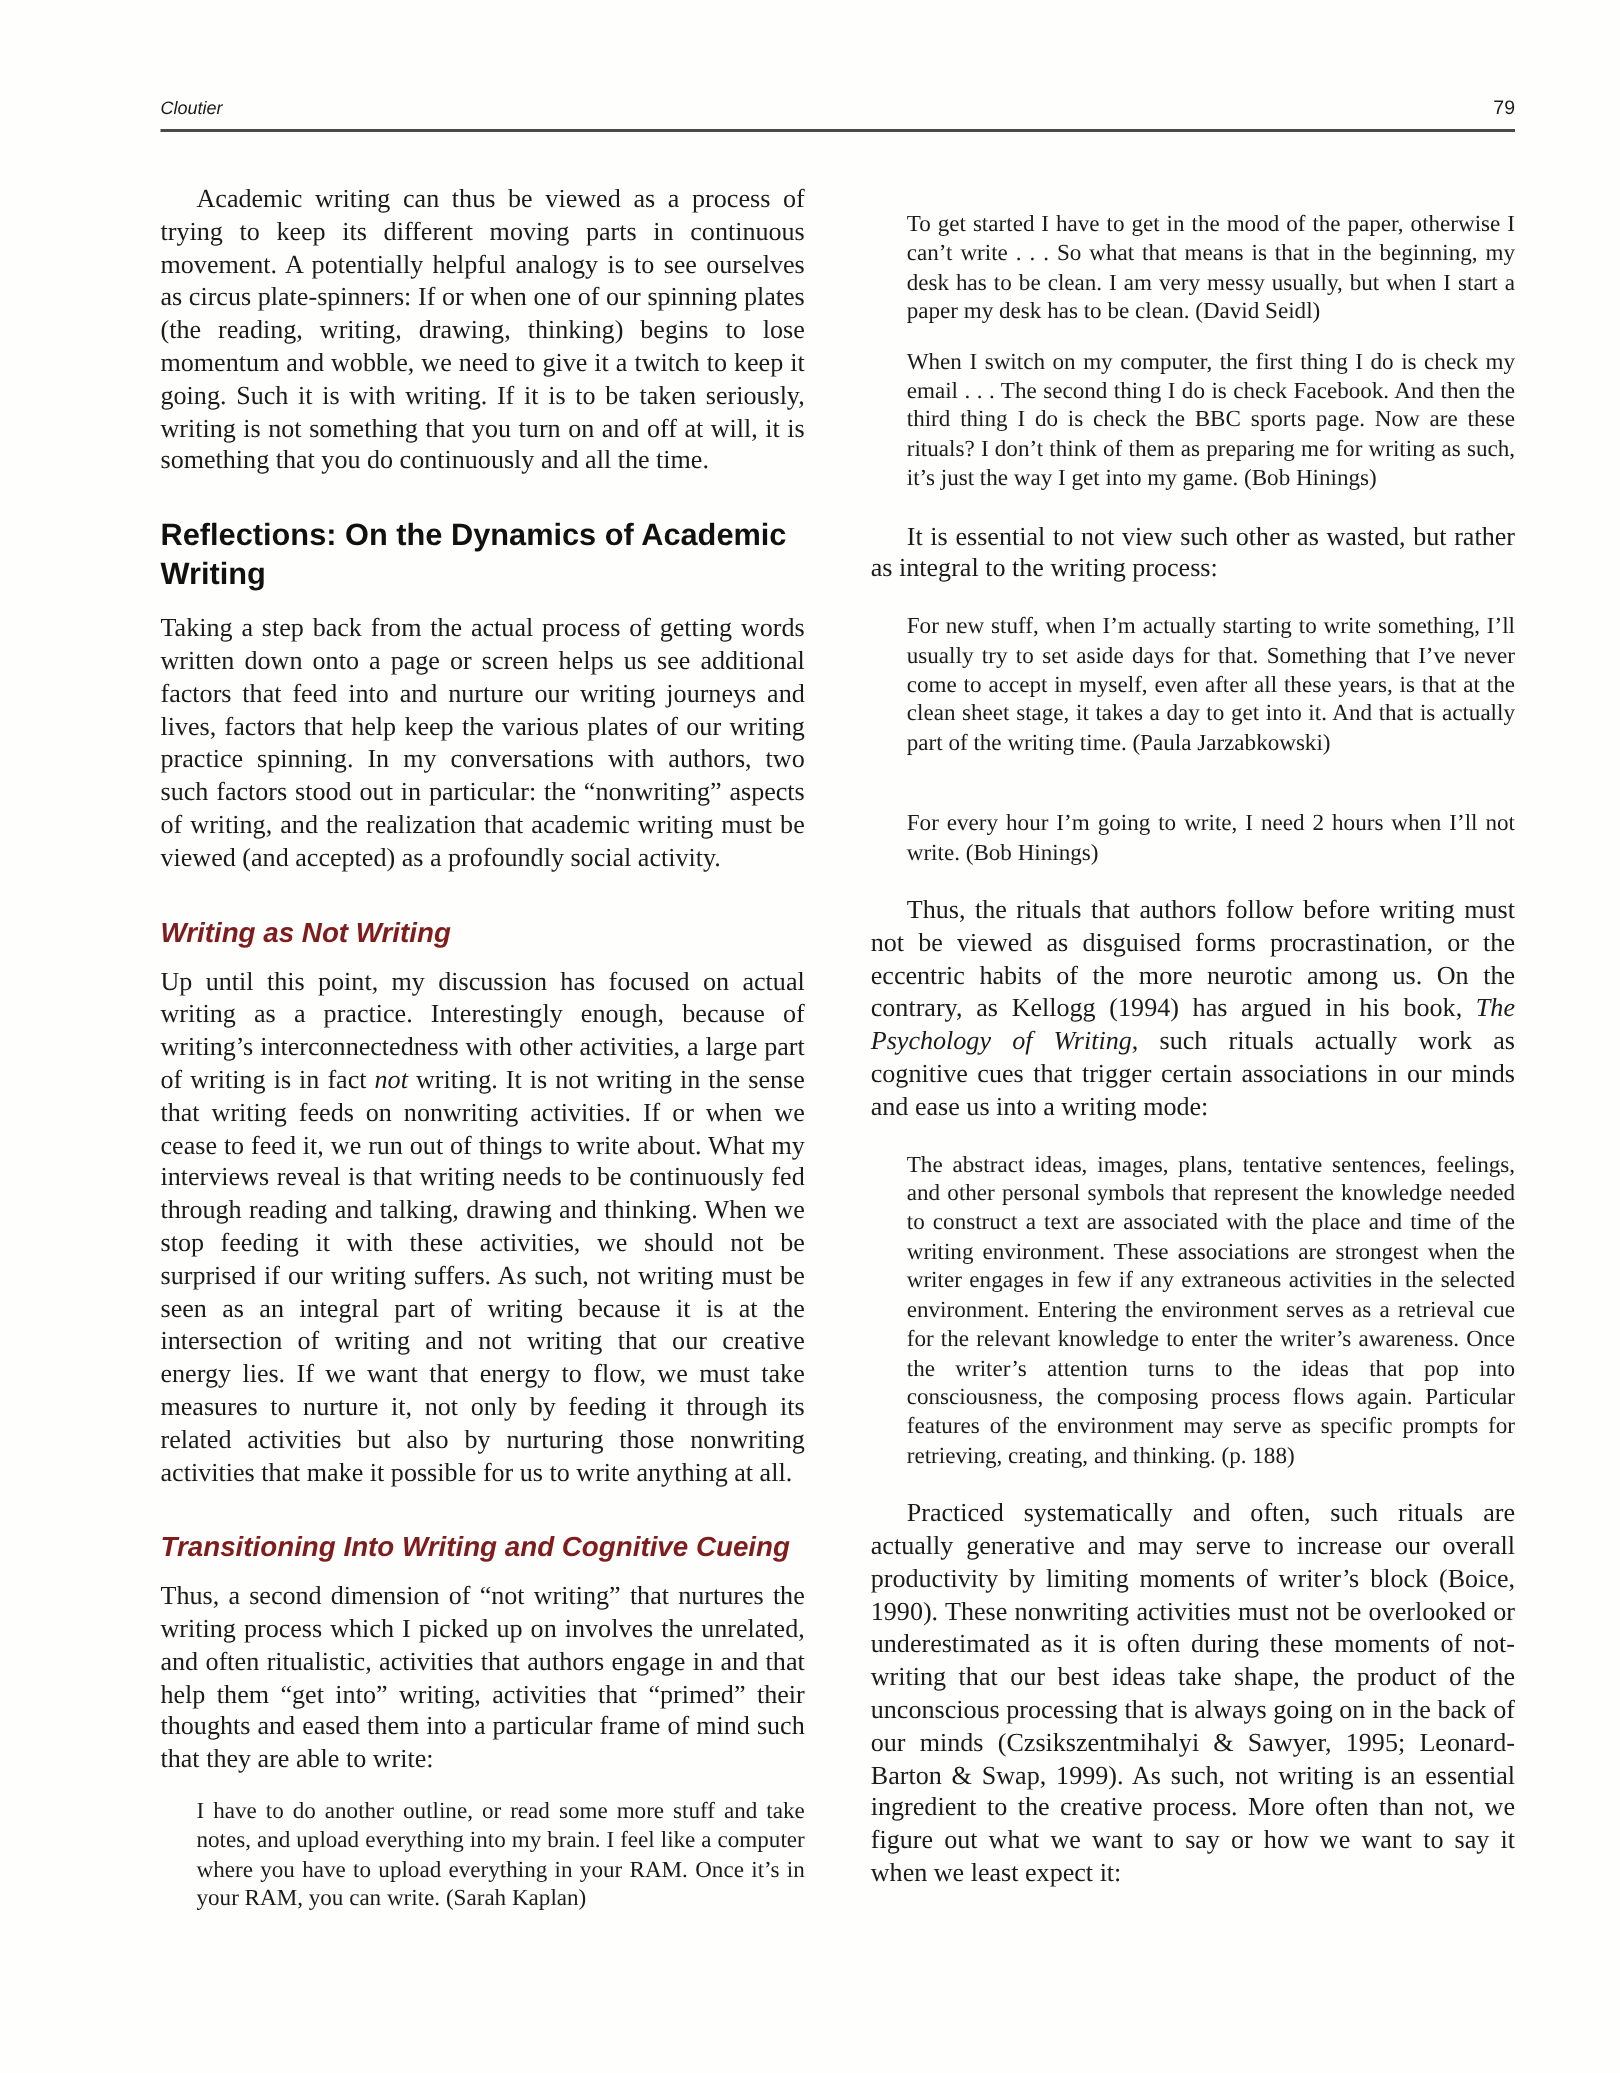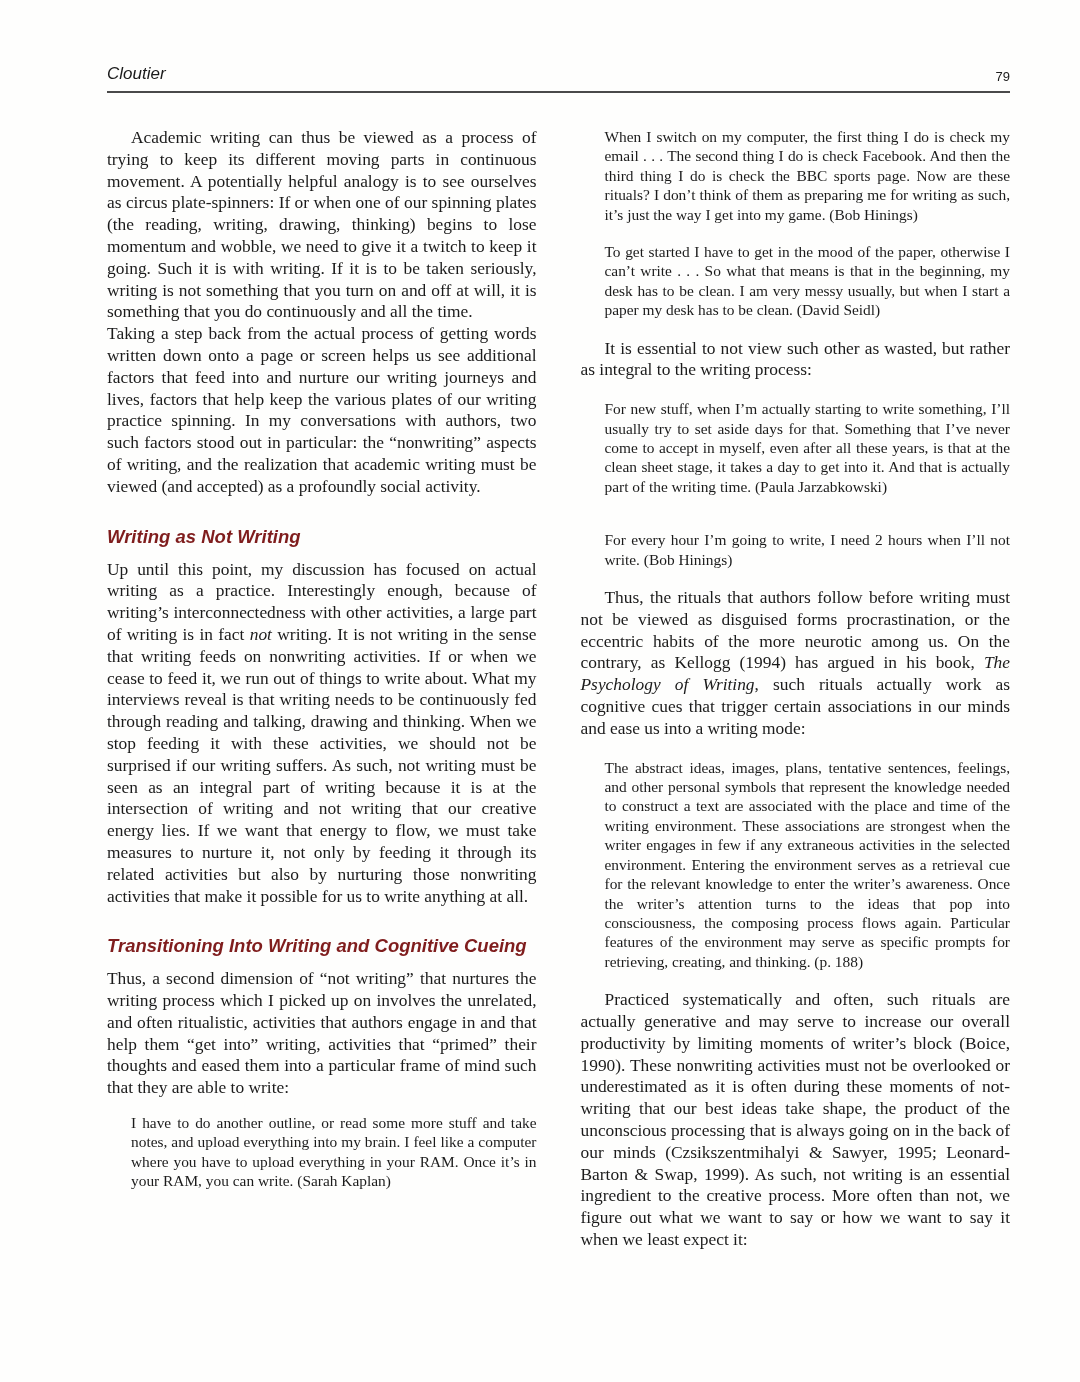--- a/index.html
+++ b/index.html
@@ -15,21 +15,21 @@
     -webkit-hyphens: auto; hyphens: auto;
   }
   .running-head {
     display: flex;
     justify-content: space-between;
     align-items: flex-end;
     font-family: "Liberation Sans", sans-serif;
     border-bottom: 2px solid #4a4a4a;
     padding-bottom: 7px;
   }
-  .running-head .author { font-style: italic; font-size: 17px; }
+  .running-head .author { font-style: italic; font-size: 12px; }
   .running-head .pageno { font-size: 13px; }
   .columns {
     display: flex;
     gap: 44px;
     margin-top: 34px;
   }
   .col { width: 438px; }
   .body-text {
     font-family: "Liberation Serif", serif;
     font-size: 17.4px;
@@ -75,38 +75,39 @@
   <div class="running-head">
     <span class="author">Cloutier</span>
     <span class="pageno">79</span>
   </div>
 
   <div class="columns">
 
     <div class="col">
       <p class="body-text first-indent">Academic writing can thus be viewed as a process of trying to keep its different moving parts in continuous movement. A potentially helpful analogy is to see ourselves as circus plate-spinners: If or when one of our spinning plates (the reading, writing, drawing, thinking) begins to lose momentum and wobble, we need to give it a twitch to keep it going. Such it is with writing. If it is to be taken seriously, writing is not something that you turn on and off at will, it is something that you do continuously and all the time.</p>
 
+      <h2 class="section-heading">Reflections: On the Dynamics of Academic Writing</h2>
 
       <p class="body-text">Taking a step back from the actual process of getting words written down onto a page or screen helps us see additional factors that feed into and nurture our writing journeys and lives, factors that help keep the various plates of our writing practice spinning. In my conversations with authors, two such factors stood out in particular: the “nonwriting” aspects of writing, and the realization that academic writing must be viewed (and accepted) as a profoundly social activity.</p>
 
       <h3 class="subsection-heading">Writing as Not Writing</h3>
 
       <p class="body-text"><span>Up until this point, my discussion has focused on actual writing as a practice. Interestingly enough, because of writing’s interconnectedness with other activities, a large part of writing is in fact </span><em class="inline-it">not</em><span> writing. It is not writing in the sense that writing feeds on nonwriting activities. If or when we cease to feed it, we run out of things to write about. What my interviews reveal is that writing needs to be continuously fed through reading and talking, drawing and thinking. When we stop feeding it with these activities, we should not be surprised if our writing suffers. As such, not writing must be seen as an integral part of writing because it is at the intersection of writing and not writing that our creative energy lies. If we want that energy to flow, we must take measures to nurture it, not only by feeding it through its related activities but also by nurturing those nonwriting activities that make it possible for us to write anything at all.</span></p>
 
       <h3 class="subsection-heading">Transitioning Into Writing and Cognitive Cueing</h3>
 
       <p class="body-text">Thus, a second dimension of “not writing” that nurtures the writing process which I picked up on involves the unrelated, and often ritualistic, activities that authors engage in and that help them “get into” writing, activities that “primed” their thoughts and eased them into a particular frame of mind such that they are able to write:</p>
 
       <p class="quote">I have to do another outline, or read some more stuff and take notes, and upload everything into my brain. I feel like a computer where you have to upload everything in your RAM. Once it’s in your RAM, you can write. (Sarah Kaplan)</p>
     </div>
 
     <div class="col">
+      <p class="quote" style="margin-top:18px;">To get started I have to get in the mood of the paper, otherwise I can’t write . . . So what that means is that in the beginning, my desk has to be clean. I am very messy usually, but when I start a paper my desk has to be clean. (David Seidl)</p>
+
       <p class="quote mt0">When I switch on my computer, the first thing I do is check my email . . . The second thing I do is check Facebook. And then the third thing I do is check the BBC sports page. Now are these rituals? I don’t think of them as preparing me for writing as such, it’s just the way I get into my game. (Bob Hinings)</p>
-
-      <p class="quote" style="margin-top:18px;">To get started I have to get in the mood of the paper, otherwise I can’t write . . . So what that means is that in the beginning, my desk has to be clean. I am very messy usually, but when I start a paper my desk has to be clean. (David Seidl)</p>
 
       <p class="body-text first-indent" style="margin-top:18px;">It is essential to not view such other as wasted, but rather as integral to the writing process:</p>
 
       <p class="quote" style="margin-top:18px;">For new stuff, when I’m actually starting to write something, I’ll usually try to set aside days for that. Something that I’ve never come to accept in myself, even after all these years, is that at the clean sheet stage, it takes a day to get into it. And that is actually part of the writing time. (Paula Jarzabkowski)</p>
 
       <p class="quote" style="margin-top:34px;">For every hour I’m going to write, I need 2 hours when I’ll not write. (Bob Hinings)</p>
 
       <p class="body-text first-indent" style="margin-top:18px;"><span>Thus, the rituals that authors follow before writing must not be viewed as disguised forms procrastination, or the eccentric habits of the more neurotic among us. On the contrary, as Kellogg (1994) has argued in his book, </span><em class="inline-it">The Psychology of Writing</em><span>, such rituals actually work as cognitive cues that trigger certain associations in our minds and ease us into a writing mode:</span></p>
 
       <p class="quote" style="margin-top:18px;">The abstract ideas, images, plans, tentative sentences, feelings, and other personal symbols that represent the knowledge needed to construct a text are associated with the place and time of the writing environment. These associations are strongest when the writer engages in few if any extraneous activities in the selected environment. Entering the environment serves as a retrieval cue for the relevant knowledge to enter the writer’s awareness. Once the writer’s attention turns to the ideas that pop into consciousness, the composing process flows again. Particular features of the environment may serve as specific prompts for retrieving, creating, and thinking. (p. 188)</p>

